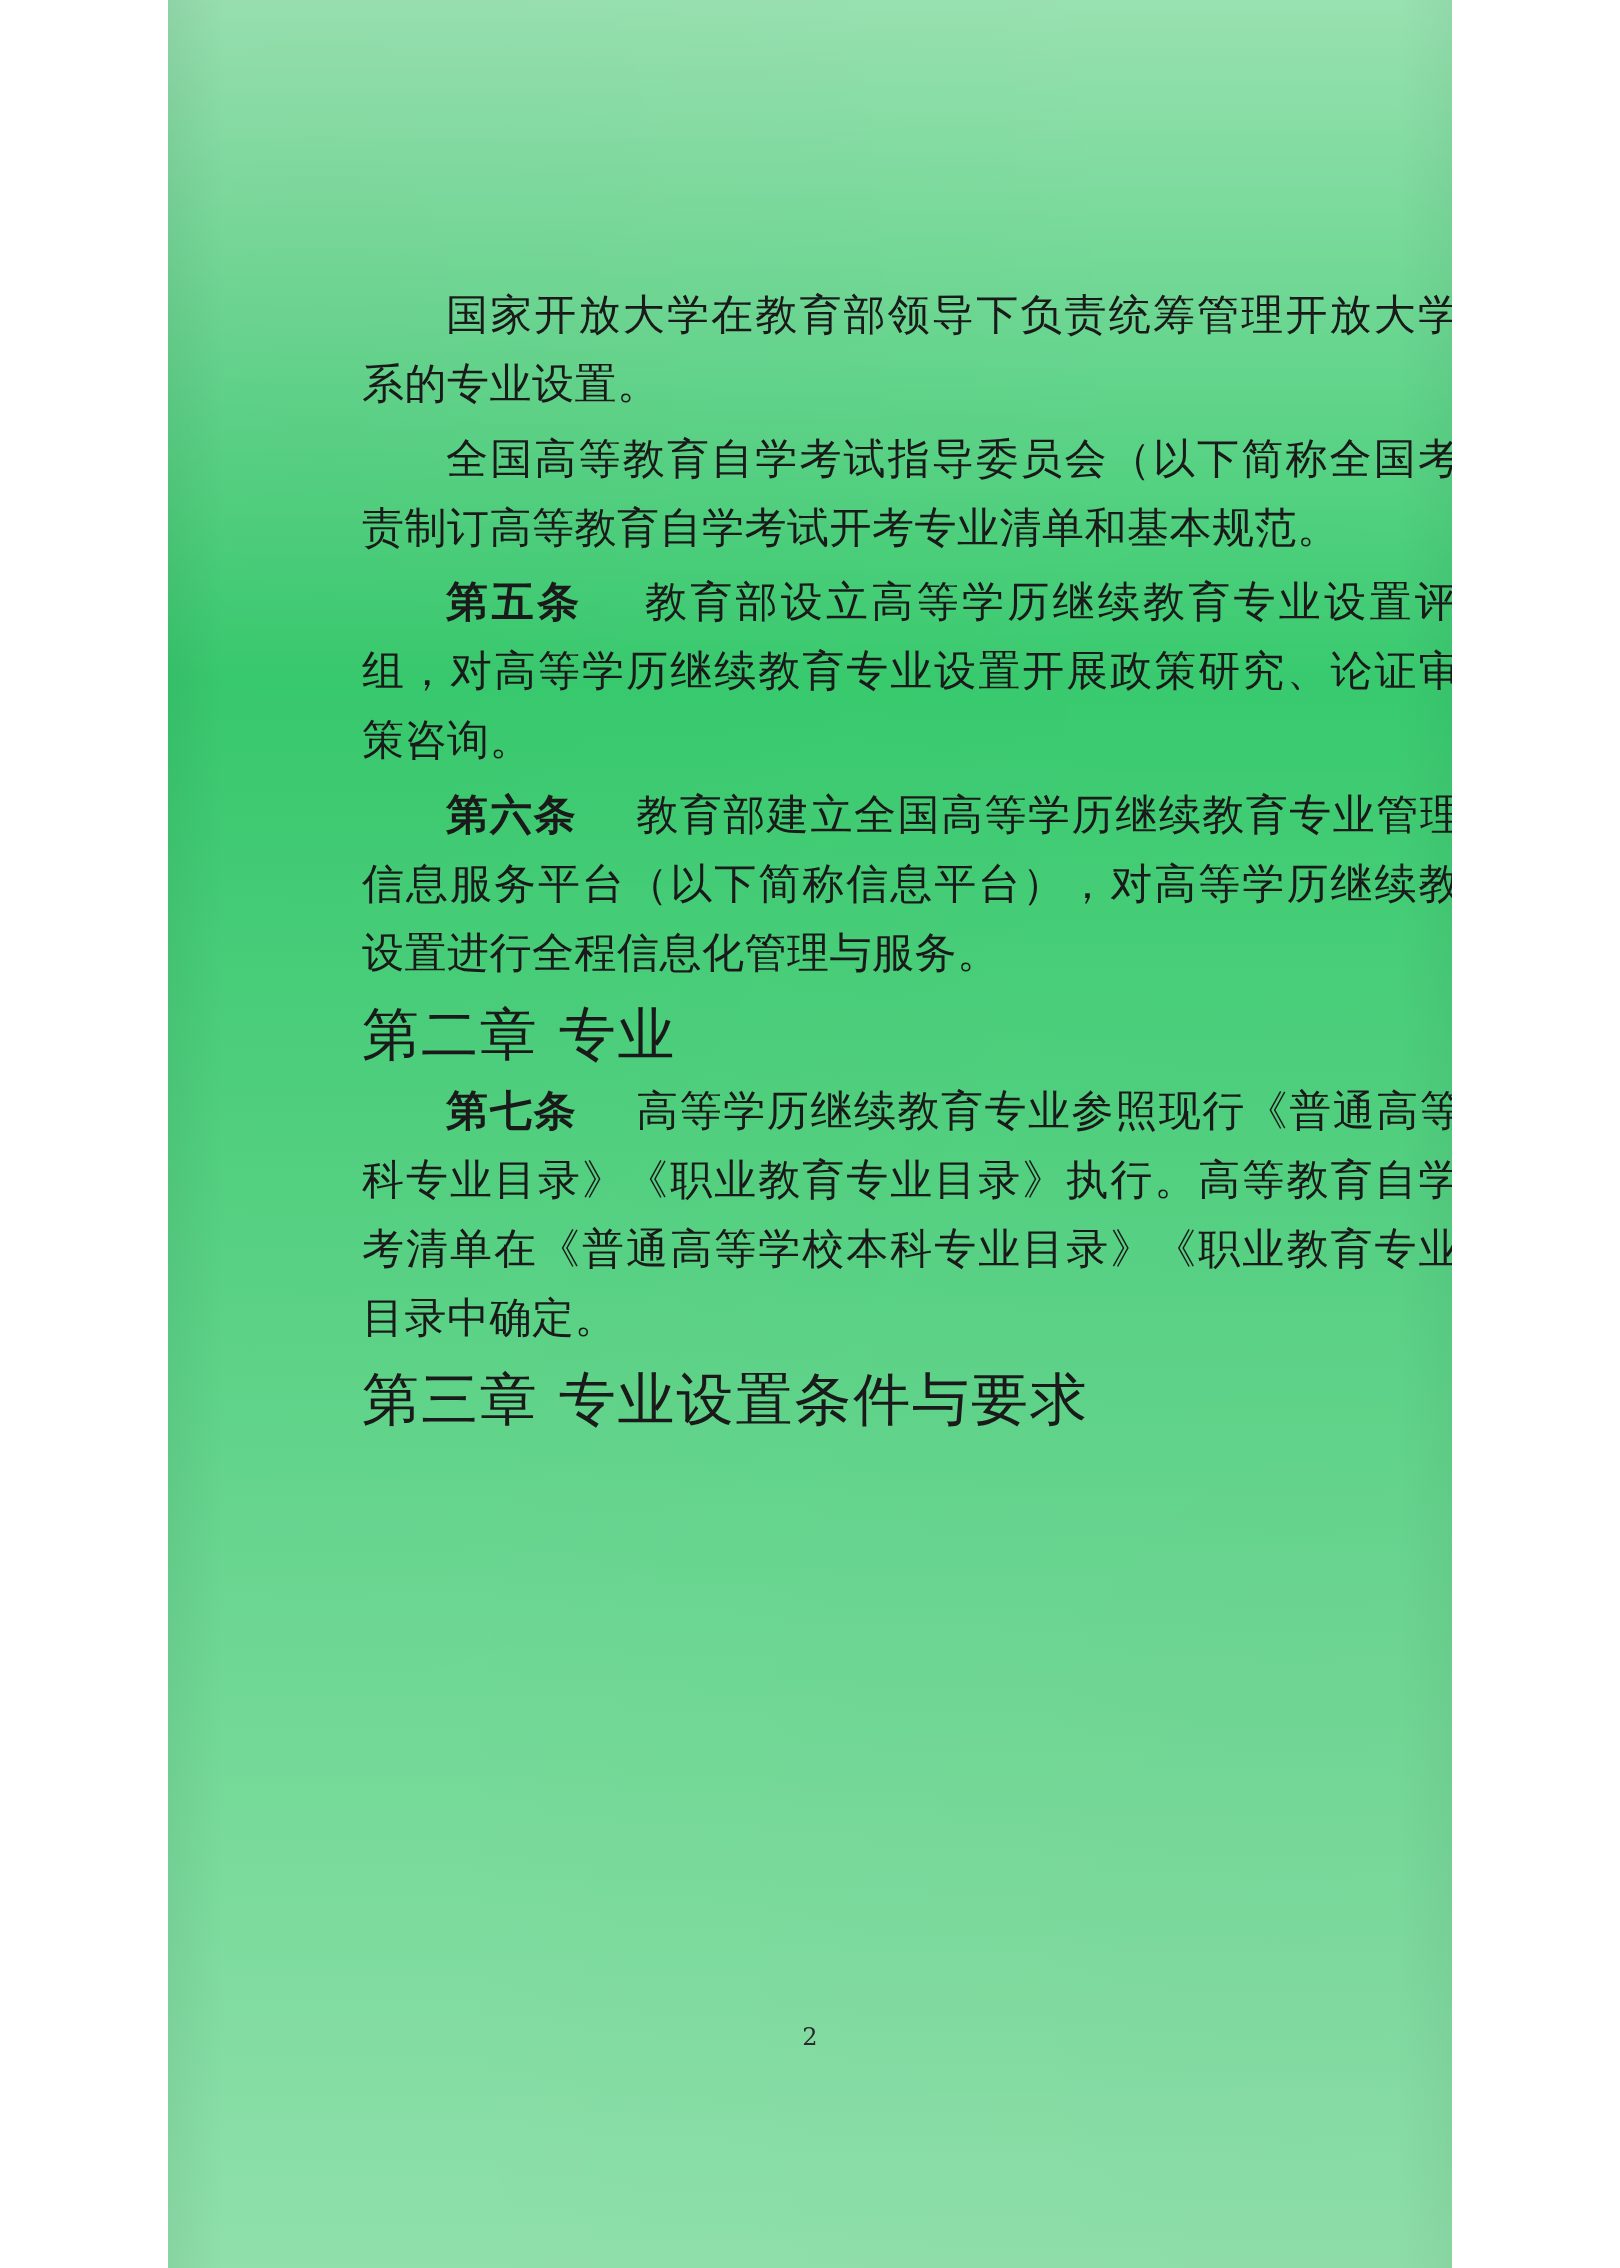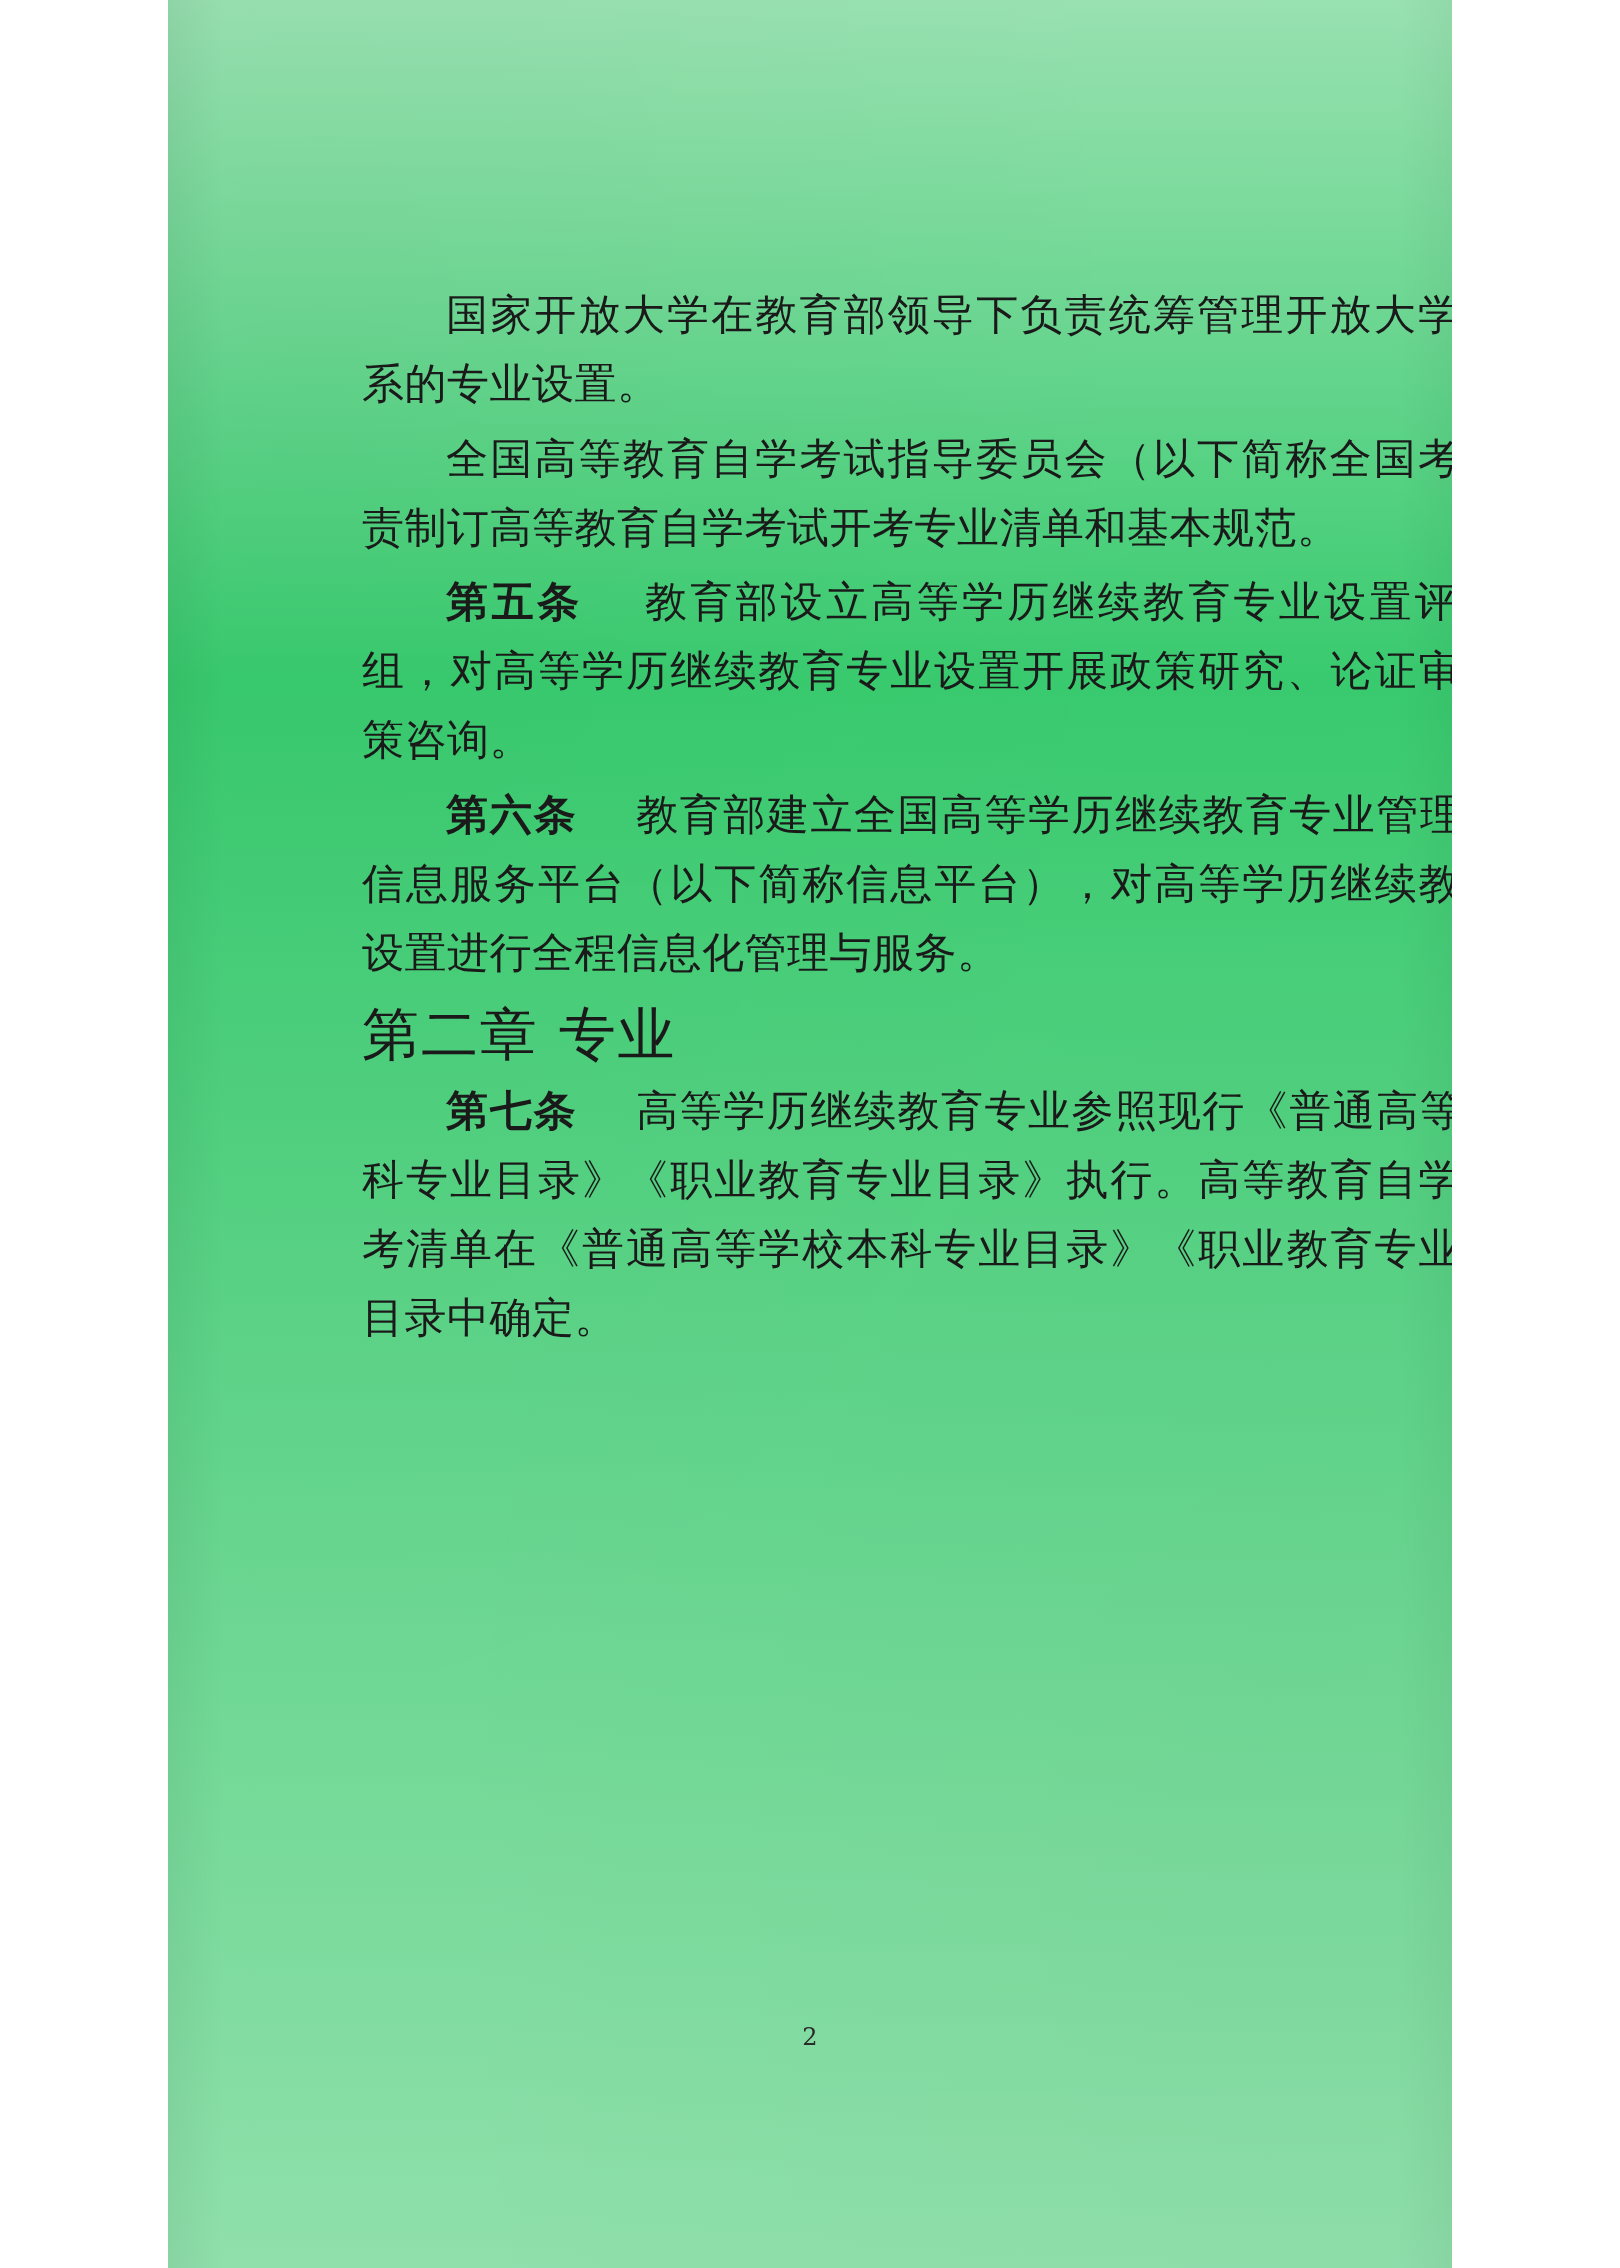--- a/index.html
+++ b/index.html
@@ -114,19 +114,20 @@
     </p>
 
     <h2 class="chapter">第二章  专业</h2>
 
     <p class="para">
       <span class="lead">第七条</span>
       <span>　</span><span>高等学历继续教育专业参照现行《普通高等学校本科专业目录》《职业教育专业目录》执行。高等教育自学考试开考清单在《普通高等学校本科专业目录》《职业教育专业目录》目录中确定。</span>
     </p>
 
 
+    <h2 class="chapter">第三章  专业设置条件与要求</h2>
 
 
   </div>
 
   <div class="pagenum">2</div>
 </div>
 
 
 </body></html>

